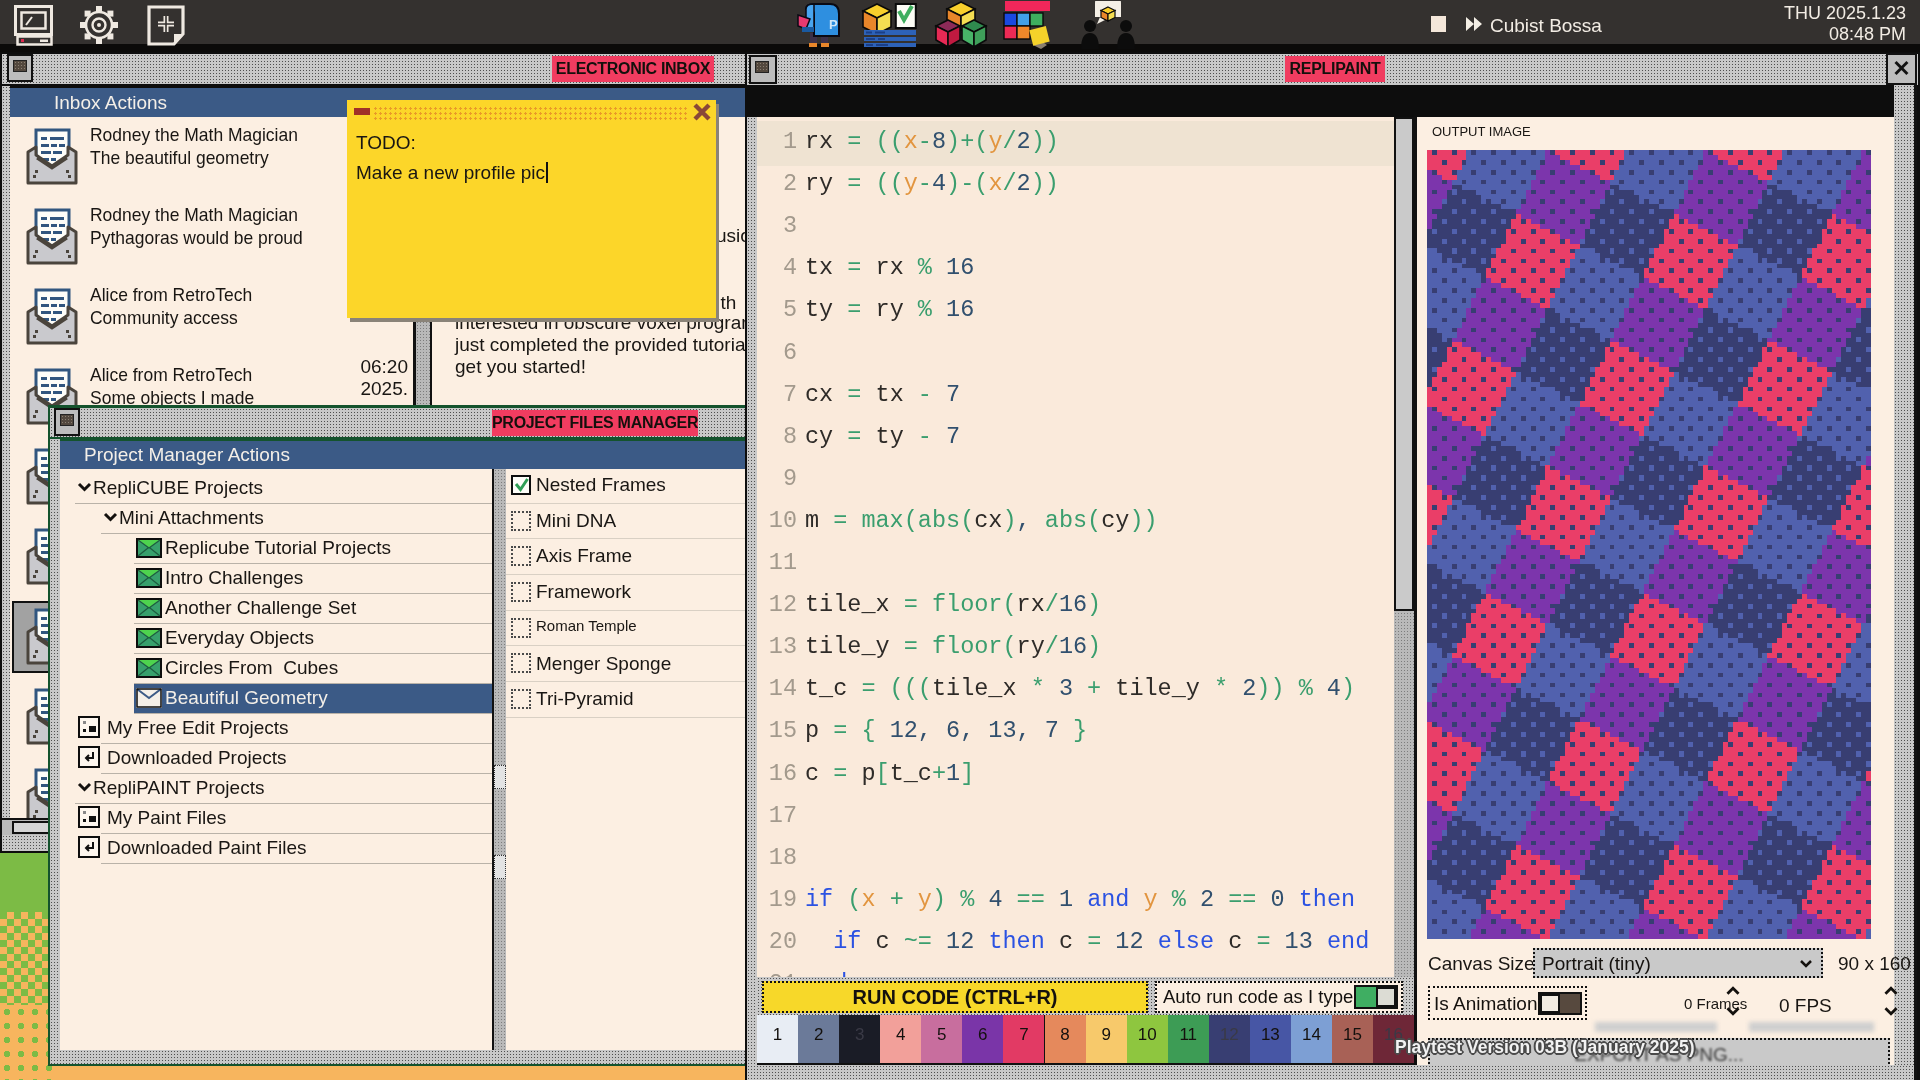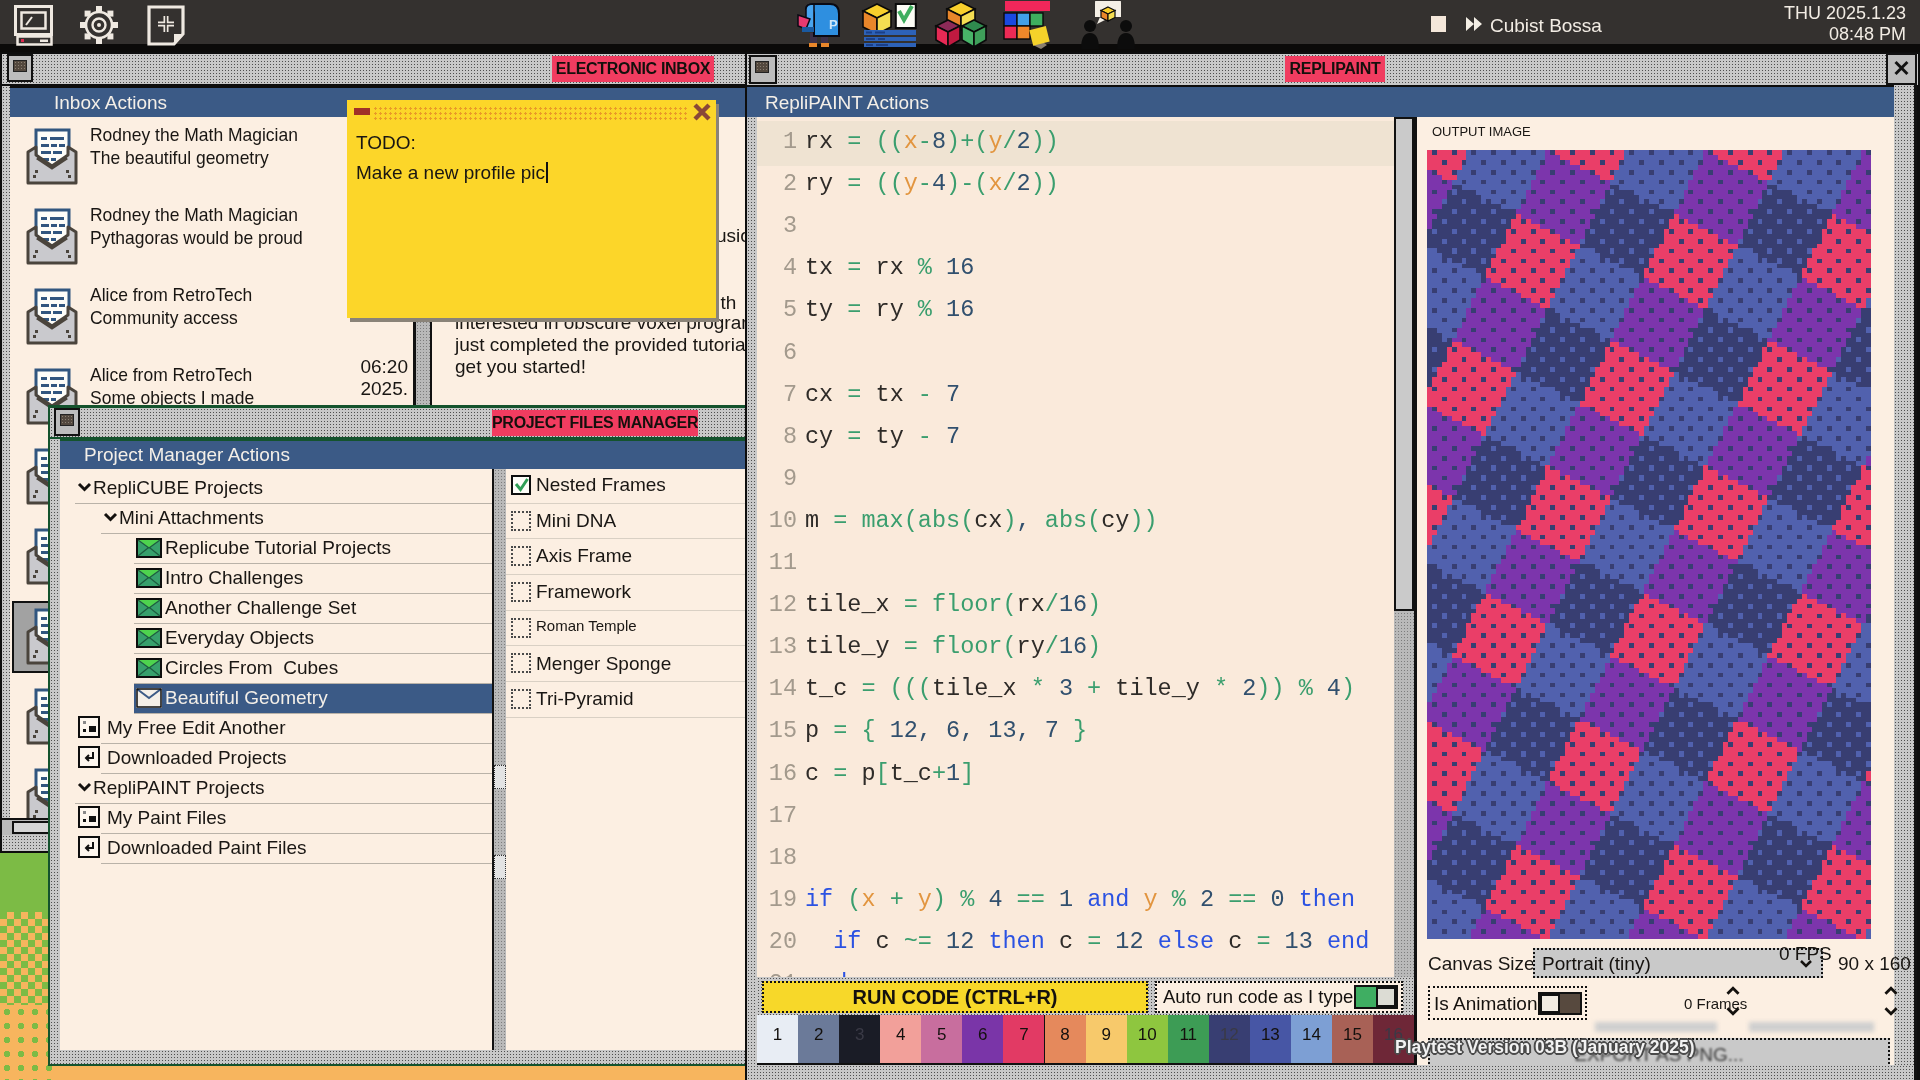--- a/index.html
+++ b/index.html
@@ -320,21 +320,21 @@
  <rect x="1" y="1" width="24" height="18" fill="none" stroke="#0d0d0d" stroke-width="1.5"></rect>
 </svg>
         <div class="abs" style="left:105px;top:218px;font-size:19px;color:#f4efe8;white-space:nowrap;">Beautiful Geometry</div>
         <div class="abs" style="left:74px;top:244px;width:358px;height:1px;background:#b9b2a8;"></div>
         <svg class="abs" style="left:17px;top:247px;" width="24" height="22" viewBox="0 0 22 22">
  <rect x="1" y="1" width="20" height="20" fill="#fdf6ee" stroke="#0d0d0d" stroke-width="2"></rect>
           <rect x="11" y="10" width="7" height="6" fill="#111"></rect>
           <rect x="5" y="13" width="3" height="3" fill="#111"></rect>
           <rect x="5" y="5" width="3" height="3" fill="#888"></rect>
 </svg>
-        <div class="abs txt" style="left:47px;top:248px;font-size:19px;white-space:nowrap;">My Free Edit Another</div>
+        <div class="abs txt" style="left:47px;top:248px;font-size:19px;white-space:nowrap;">My Free Edit Projects</div>
         <div class="abs" style="left:41px;top:274px;width:391px;height:1px;background:#b9b2a8;"></div>
         <svg class="abs" style="left:17px;top:277px;" width="24" height="22" viewBox="0 0 22 22">
  <rect x="1" y="1" width="20" height="20" fill="#fdf6ee" stroke="#0d0d0d" stroke-width="2"></rect>
           <path d="M15 6 v6 h-7 m3 -3 l-3 3 3 3" stroke="#111" stroke-width="2" fill="none"></path>
 </svg>
         <div class="abs txt" style="left:47px;top:278px;font-size:19px;white-space:nowrap;">Downloaded Projects</div>
         <div class="abs" style="left:41px;top:304px;width:391px;height:1px;background:#b9b2a8;"></div>
         <svg class="abs" style="left:17px;top:313px;" width="15" height="10" viewBox="0 0 15 10">
           <path d="M2 2 l5.5 5.5 L13 2" stroke="#14110e" stroke-width="3" fill="none"></path>
         </svg>
@@ -401,23 +401,20 @@
 </div>
 </div>
 <div class="abs" style="z-index:40;left:0;top:0;">
 <div class="abs" style="left:745px;top:52px;width:1175px;height:1028px;background:#0d0d0d;">
  <div class="abs dots" style="left:2px;top:2px;width:1171px;height:31px;"></div>
  <div class="abs btn3d" style="left:4px;top:3px;width:28px;height:29px;">
         <span class="inner"></span>
       </div>
  <div class="abs pink" style="left:540px;top:4px;width:100px;height:26px;line-height:26px;">REPLIPAINT</div>
  <div class="abs btn3d" style="left:1141px;top:1px;width:31px;height:32px;color:#111;font-size:22px;font-weight:700;text-align:center;line-height:28px;">✕</div>
- <div class="abs blue" style="left:2px;top:35px;width:1169px;height:30px;font-size:19px;">
-        <span style="position:absolute;left:18px;top:5px;">RepliPAINT Actions</span>
-      </div>
  <div class="abs dots" style="left:2px;top:65px;width:10px;height:963px;"></div>
  <div class="abs dots" style="left:1149px;top:33px;width:20px;height:995px;"></div>
  <div class="abs" style="left:1169px;top:33px;width:3px;height:995px;background:#111;"></div>
  <div class="abs" style="left:12px;top:65px;width:637px;height:868px;background:#faeadb;overflow:hidden;">
         <div class="abs" style="left:0;top:4px;width:637px;height:45px;background:#efe3d2;"></div>
         <div class="abs" style="left:0;top:3.0px;width:637px;height:43px;font-family:'Liberation Mono',monospace;font-size:23.5px;line-height:43px;white-space:pre;"><span style="position:absolute;left:0;width:40px;text-align:right;color:#a39a8d;">1</span><span style="position:absolute;left:48px;"><b style="color:#2e2b28;font-weight:400;">rx</b><b style="color:#3a9e6e;font-weight:400;"> = ((</b><b style="color:#e2953f;font-weight:400;">x</b><b style="color:#3a9e6e;font-weight:400;">-</b><b style="color:#31506e;font-weight:400;">8</b><b style="color:#3a9e6e;font-weight:400;">)+(</b><b style="color:#e2953f;font-weight:400;">y</b><b style="color:#3a9e6e;font-weight:400;">/</b><b style="color:#31506e;font-weight:400;">2</b><b style="color:#3a9e6e;font-weight:400;">))</b></span></div>
         <div class="abs" style="left:0;top:45.1px;width:637px;height:43px;font-family:'Liberation Mono',monospace;font-size:23.5px;line-height:43px;white-space:pre;"><span style="position:absolute;left:0;width:40px;text-align:right;color:#a39a8d;">2</span><span style="position:absolute;left:48px;"><b style="color:#2e2b28;font-weight:400;">ry</b><b style="color:#3a9e6e;font-weight:400;"> = ((</b><b style="color:#e2953f;font-weight:400;">y</b><b style="color:#3a9e6e;font-weight:400;">-</b><b style="color:#31506e;font-weight:400;">4</b><b style="color:#3a9e6e;font-weight:400;">)-(</b><b style="color:#e2953f;font-weight:400;">x</b><b style="color:#3a9e6e;font-weight:400;">/</b><b style="color:#31506e;font-weight:400;">2</b><b style="color:#3a9e6e;font-weight:400;">))</b></span></div>
         <div class="abs" style="left:0;top:87.2px;width:637px;height:43px;font-family:'Liberation Mono',monospace;font-size:23.5px;line-height:43px;white-space:pre;"><span style="position:absolute;left:0;width:40px;text-align:right;color:#a39a8d;">3</span><span style="position:absolute;left:48px;"></span></div>
         <div class="abs" style="left:0;top:129.3px;width:637px;height:43px;font-family:'Liberation Mono',monospace;font-size:23.5px;line-height:43px;white-space:pre;"><span style="position:absolute;left:0;width:40px;text-align:right;color:#a39a8d;">4</span><span style="position:absolute;left:48px;"><b style="color:#2e2b28;font-weight:400;">tx</b><b style="color:#3a9e6e;font-weight:400;"> = </b><b style="color:#2e2b28;font-weight:400;">rx</b><b style="color:#3a9e6e;font-weight:400;"> % </b><b style="color:#31506e;font-weight:400;">16</b></span></div>
         <div class="abs" style="left:0;top:171.4px;width:637px;height:43px;font-family:'Liberation Mono',monospace;font-size:23.5px;line-height:43px;white-space:pre;"><span style="position:absolute;left:0;width:40px;text-align:right;color:#a39a8d;">5</span><span style="position:absolute;left:48px;"><b style="color:#2e2b28;font-weight:400;">ty</b><b style="color:#3a9e6e;font-weight:400;"> = </b><b style="color:#2e2b28;font-weight:400;">ry</b><b style="color:#3a9e6e;font-weight:400;"> % </b><b style="color:#31506e;font-weight:400;">16</b></span></div>
@@ -491,21 +488,21 @@
     <span style="position:absolute;right:3px;top:4px;width:44px;height:23px;background:#57493e;border:2px solid #111;"></span>
     <span style="position:absolute;right:25px;top:6px;width:20px;height:19px;background:#f2ece2;border:2px solid #111;"></span>
   </div>
   <div class="abs txt" style="left:227px;top:878px;font-size:15px;margin-left:40px;">0 Frames</div>
   <svg class="abs" style="left:308px;top:869px;" width="16" height="10" viewBox="0 0 14 9">
           <path d="M2 7 l5 -5 5 5" stroke="#14110e" stroke-width="2.5" fill="none"></path>
         </svg>
   <svg class="abs" style="left:308px;top:889px;" width="16" height="10" viewBox="0 0 14 9">
           <path d="M2 2 l5 5 5 -5" stroke="#14110e" stroke-width="2.5" fill="none"></path>
         </svg>
-  <div class="abs txt" style="left:362px;top:826px;font-size:19px;">0 FPS</div>
+  <div class="abs txt" style="left:362px;top:878px;font-size:19px;">0 FPS</div>
   <svg class="abs" style="left:466px;top:869px;" width="16" height="10" viewBox="0 0 14 9">
           <path d="M2 7 l5 -5 5 5" stroke="#14110e" stroke-width="2.5" fill="none"></path>
         </svg>
   <svg class="abs" style="left:466px;top:889px;" width="16" height="10" viewBox="0 0 14 9">
           <path d="M2 2 l5 5 5 -5" stroke="#14110e" stroke-width="2.5" fill="none"></path>
         </svg>
   <div class="abs" style="left:178px;top:905px;width:122px;height:10px;background:#cfcfcf;filter:blur(2px);"></div>
   <div class="abs" style="left:332px;top:905px;width:125px;height:10px;background:#cfcfcf;filter:blur(2px);"></div>
   <div class="abs" style="left:11px;top:921px;width:462px;height:30px;background:#c9c9c9;border:2px dotted #111;">
     <span style="position:absolute;left:50%;top:4px;transform:translateX(-50%);font-size:19px;color:#3a3a3a;filter:blur(1.2px);white-space:nowrap;">EXPORT AS PNG...</span>

